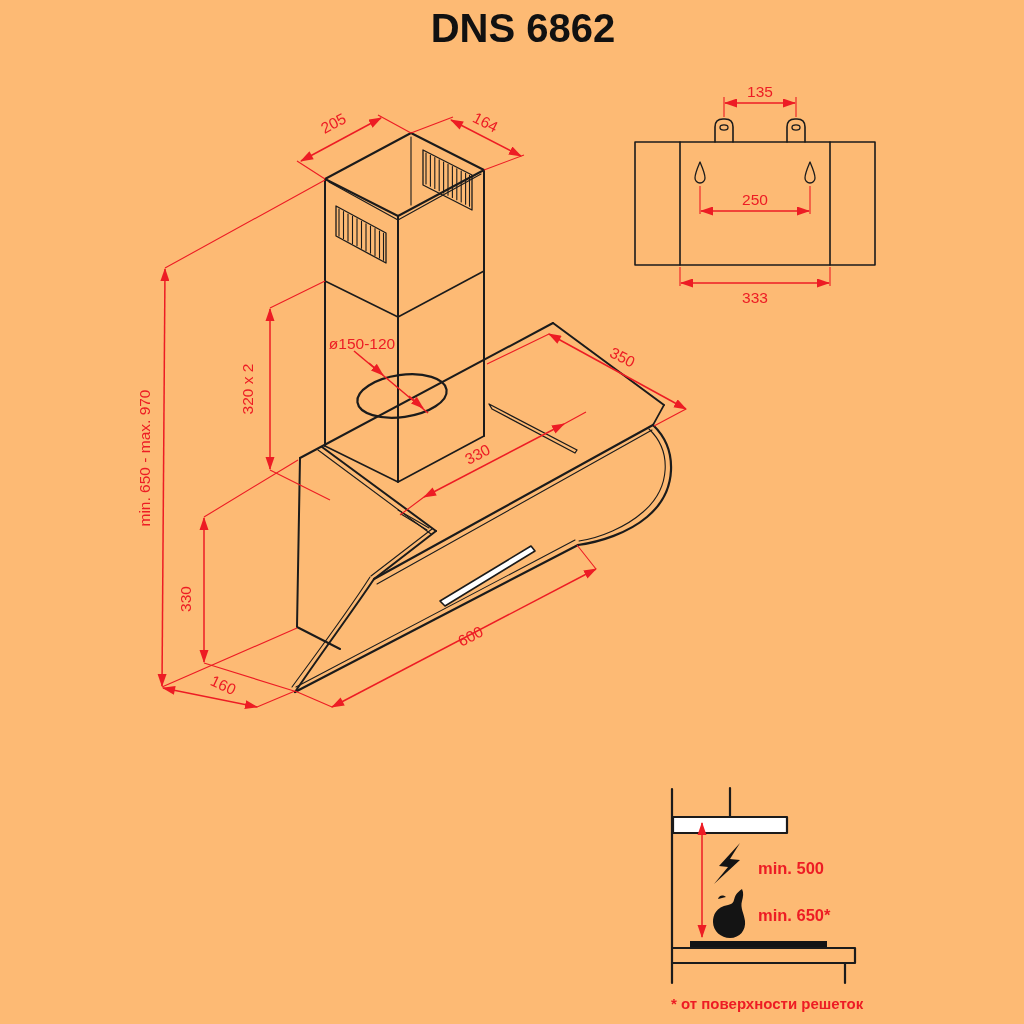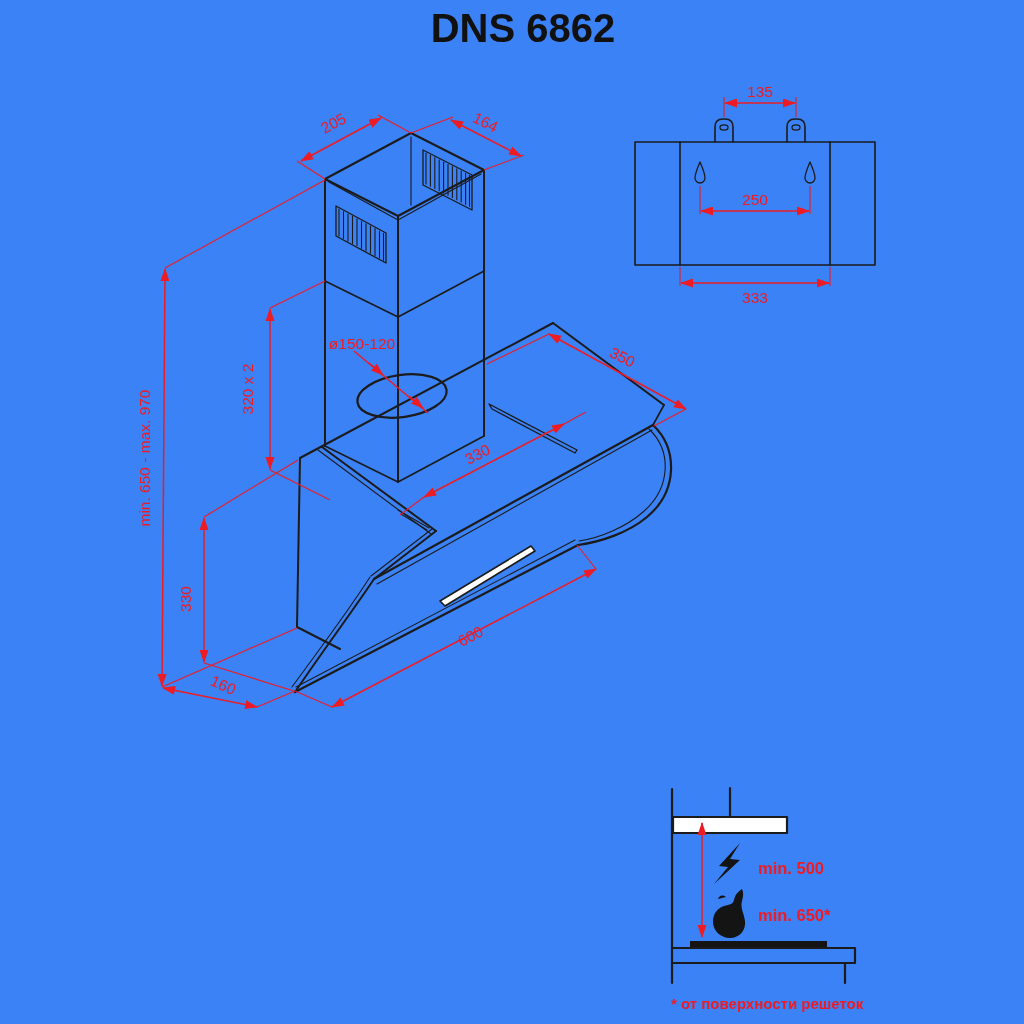--- a/index.html
+++ b/index.html
@@ -1,16 +1,16 @@
 <!DOCTYPE html>
 <html><head>
 <meta charset="utf-8">
 <style>
   html,body{margin:0;padding:0;background:#ffffff;}
-  .stage{width:1024px;height:1024px;position:relative;background:#3b82f6;font-family:"Liberation Sans",sans-serif;}
+  .stage{width:1024px;height:1024px;position:relative;background:#fdba74;font-family:"Liberation Sans",sans-serif;}
   svg{display:block}
   .bk{stroke:#1b1b1b;fill:none;stroke-width:2;stroke-linecap:round;stroke-linejoin:round}
   .bk22{stroke:#1b1b1b;fill:none;stroke-width:2.2;stroke-linecap:round;stroke-linejoin:round}
   .bk16{stroke:#1b1b1b;fill:none;stroke-width:1.6;stroke-linecap:round;stroke-linejoin:round}
   .bk13{stroke:#1b1b1b;fill:none;stroke-width:1.3;stroke-linecap:round;stroke-linejoin:round}
   .bk12{stroke:#1b1b1b;fill:none;stroke-width:1.1;stroke-linecap:round;stroke-linejoin:round}
   .rd{stroke:#ed1c24;fill:none;stroke-width:1.5}
   .rdx{stroke:#ed1c24;fill:none;stroke-width:1.1}
   .rdt{fill:#ed1c24;font-family:"Liberation Sans",sans-serif;font-size:15.5px;text-anchor:middle}
   .rdtb{fill:#ed1c24;font-family:"Liberation Sans",sans-serif;font-size:16.5px;font-weight:700;text-anchor:start}

